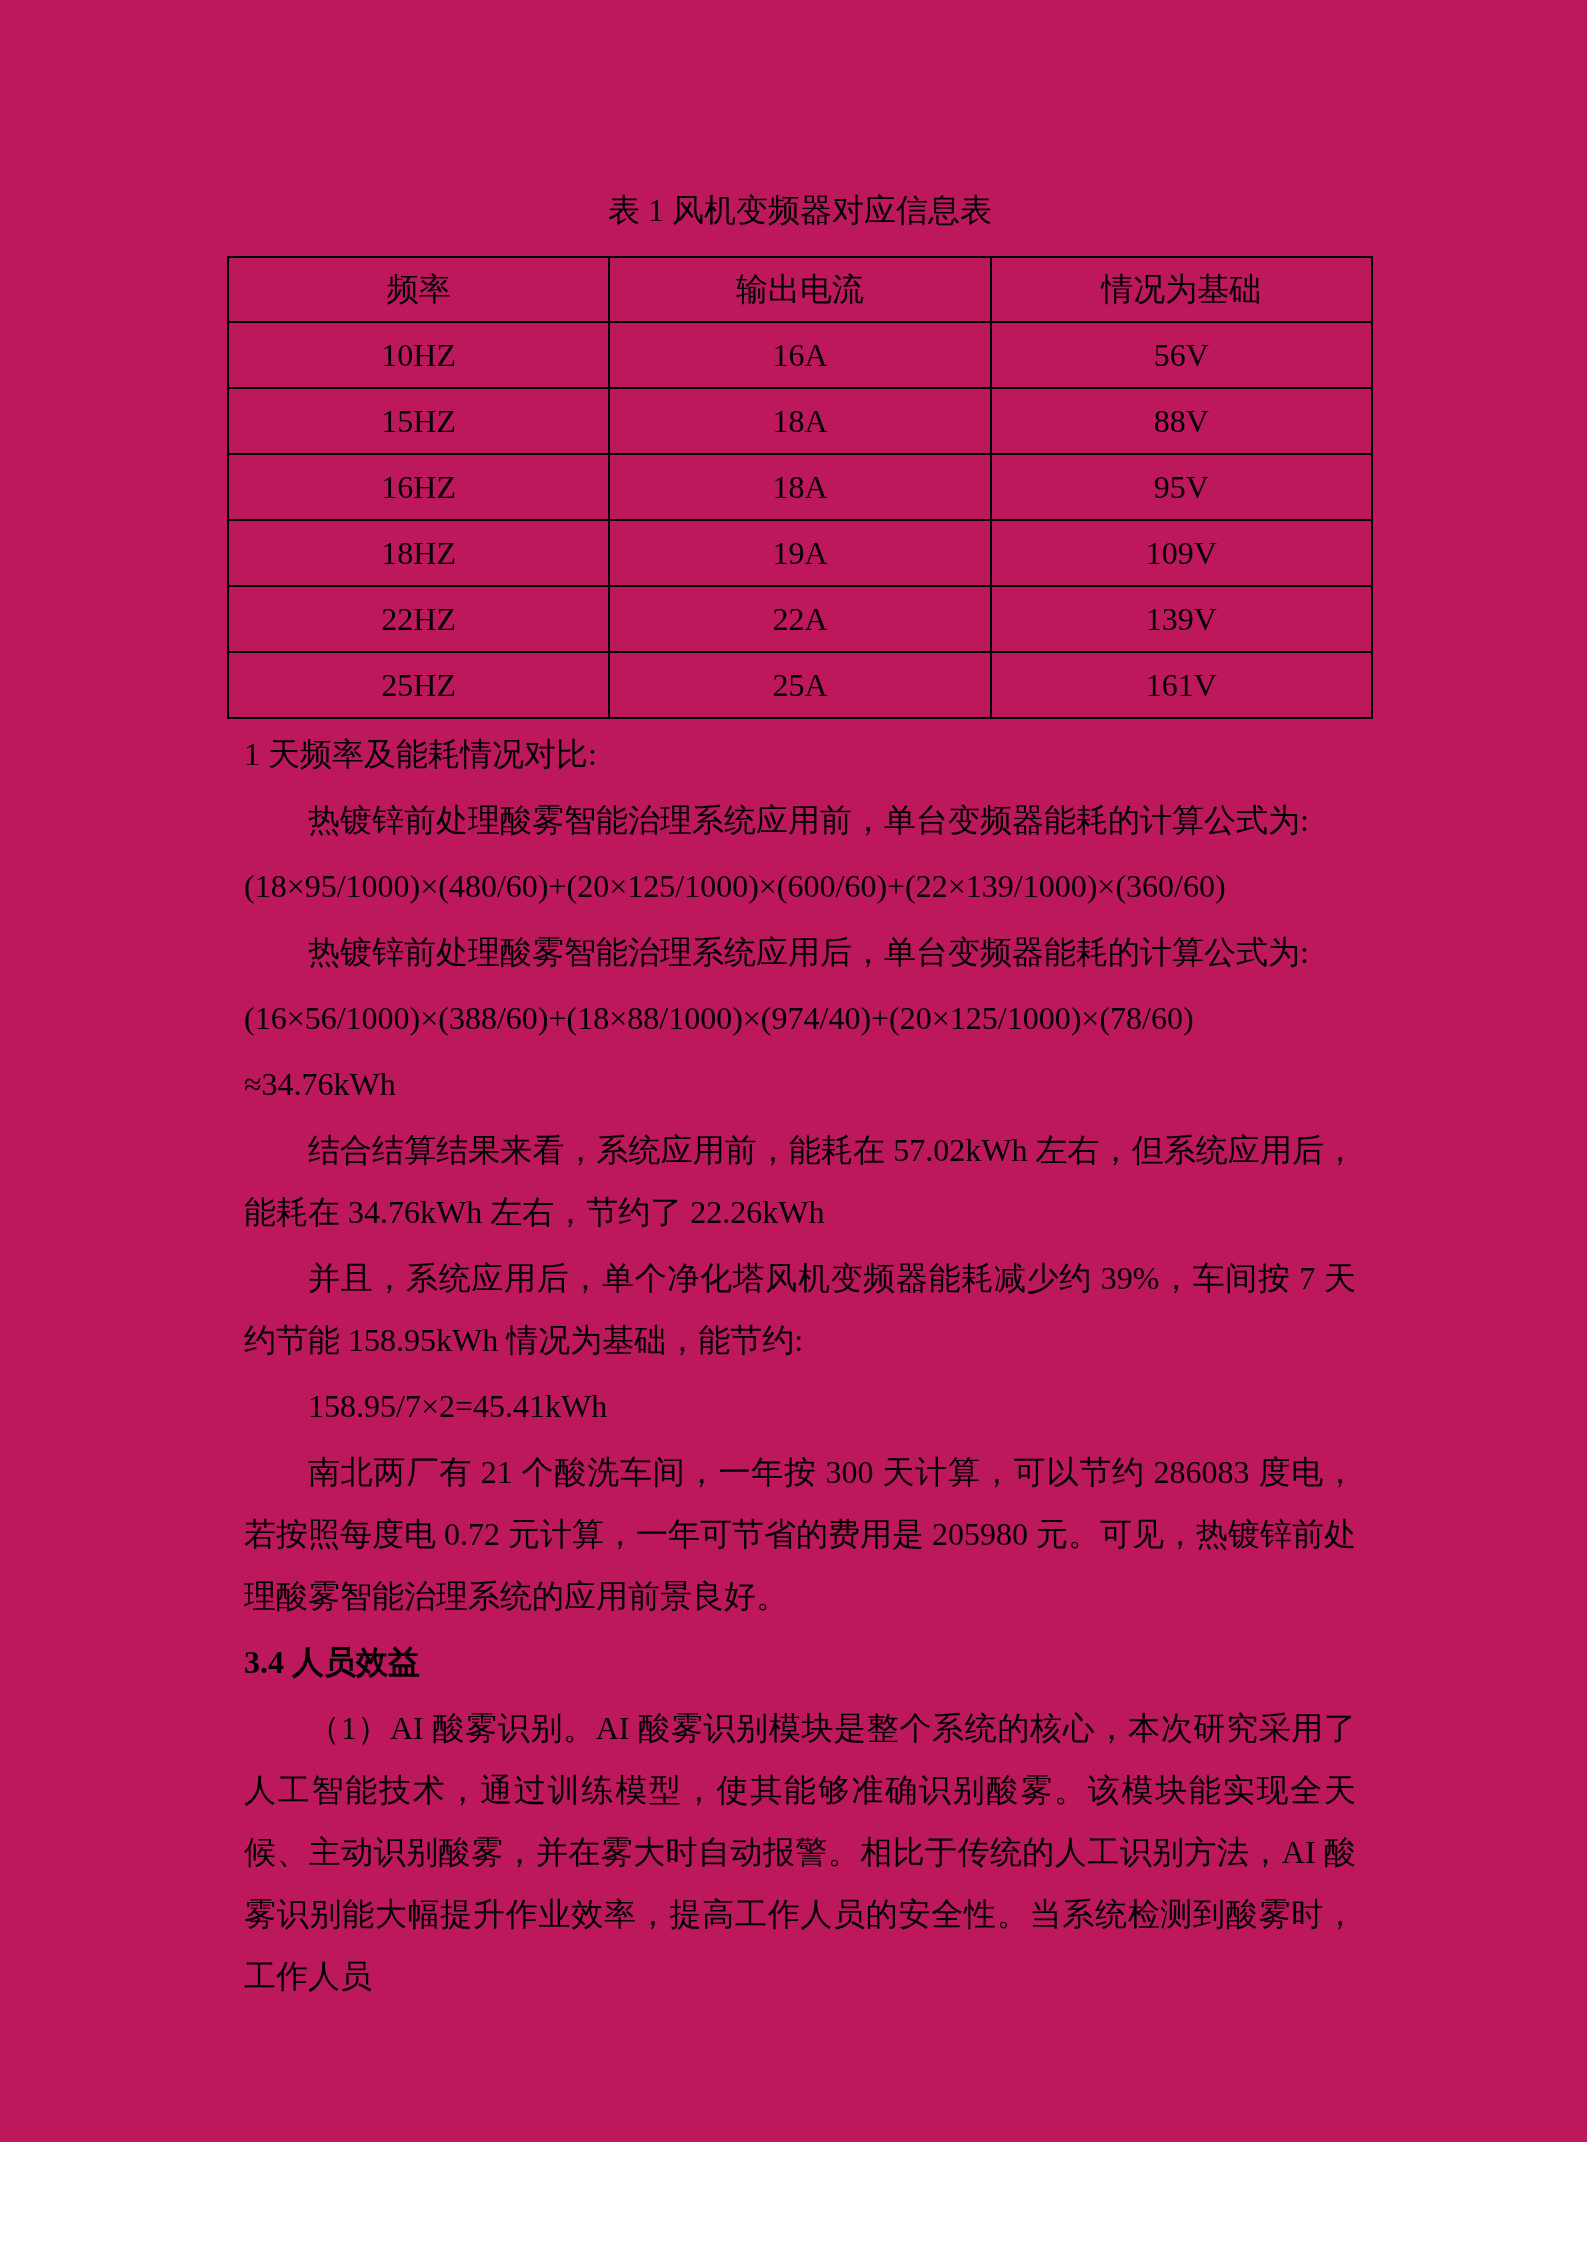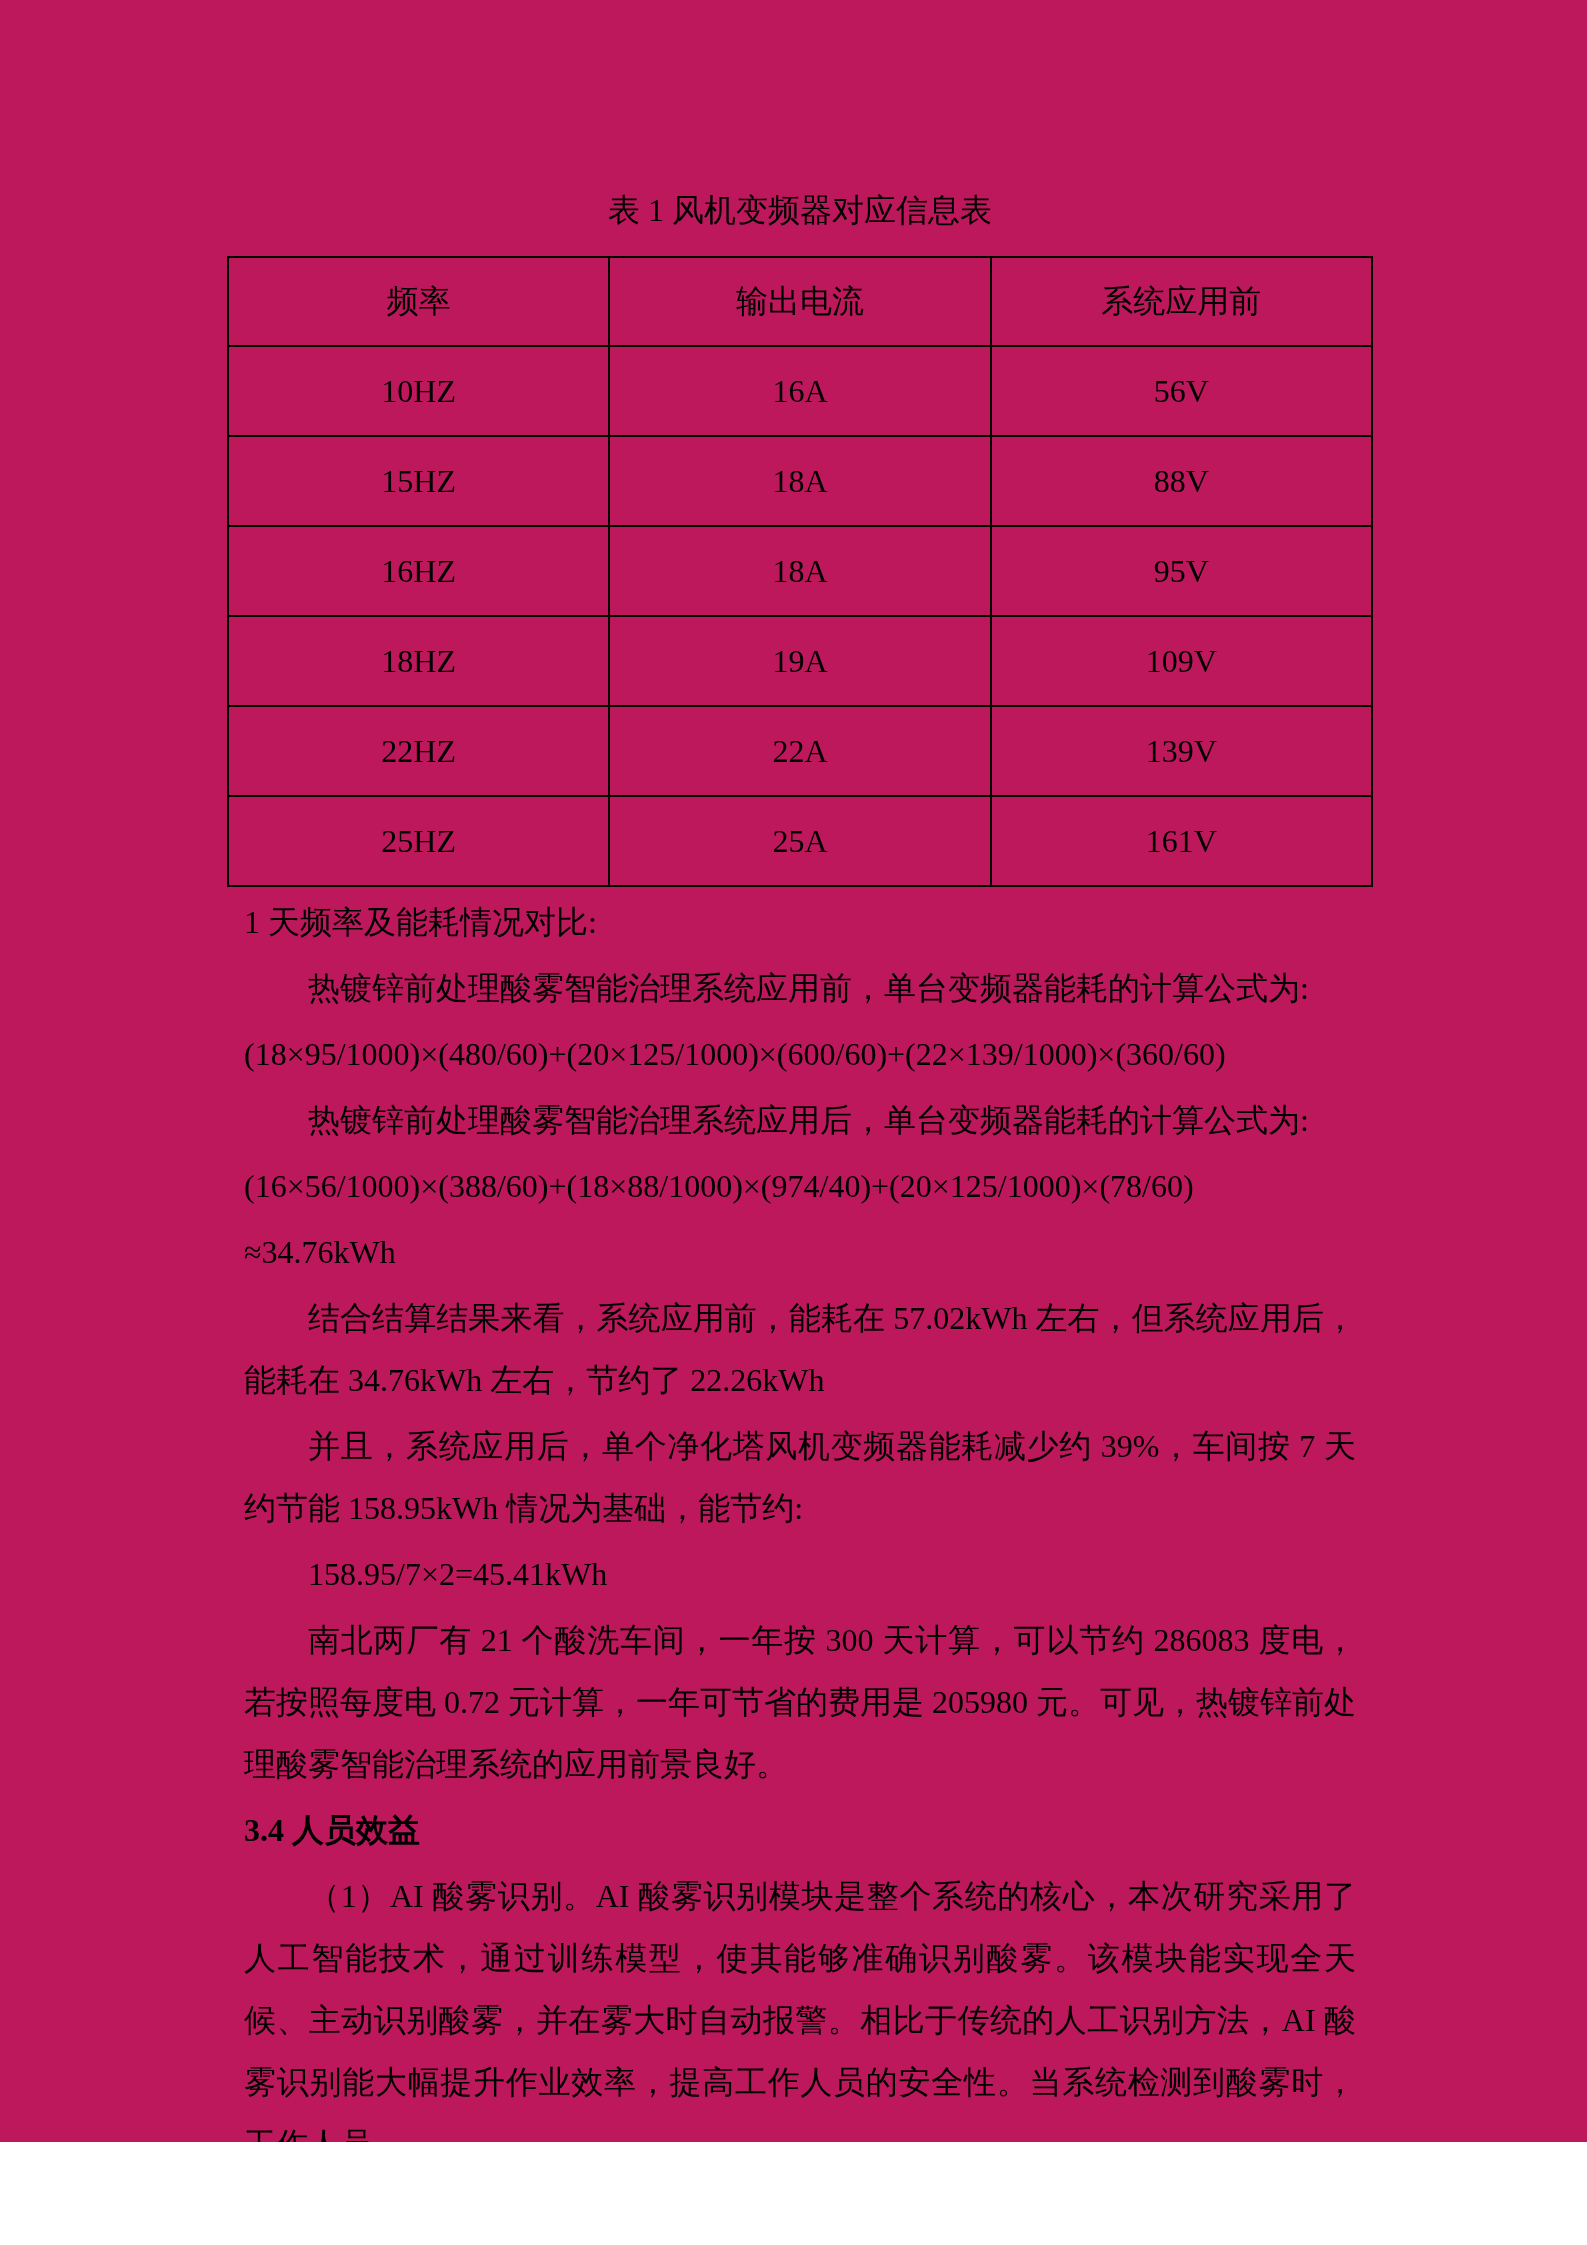--- a/index.html
+++ b/index.html
@@ -36,21 +36,21 @@
     table-layout: fixed;
     width: 1146px;
     margin-left: -13px;
   }
   table.info-table th,
   table.info-table td {
     border: 2px solid #000000;
     text-align: center;
     vertical-align: middle;
     font-weight: normal;
-    padding: 12px;
+    padding: 0;
     font-size: 32px;
   }
   table.info-table thead th { height: 63px; }
   table.info-table tbody td { height: 64px; }
   .paragraphs {
     line-height: 62px;
   }
   .para {
     margin: 4px;
     text-align: justify;
@@ -67,21 +67,21 @@
 <div class="page">
   <div class="content">
 
     <div class="caption">表 1 风机变频器对应信息表</div>
 
     <table class="info-table">
       <thead>
           <tr>
             <th>频率</th>
             <th>输出电流</th>
-            <th>系统应用前</th>
+            <th>情况为基础</th>
           </tr>
         </thead>
       <tbody>
           <tr>
             <td>10HZ</td>
             <td>16A</td>
             <td>56V</td>
           </tr>
           <tr>
             <td>15HZ</td>

